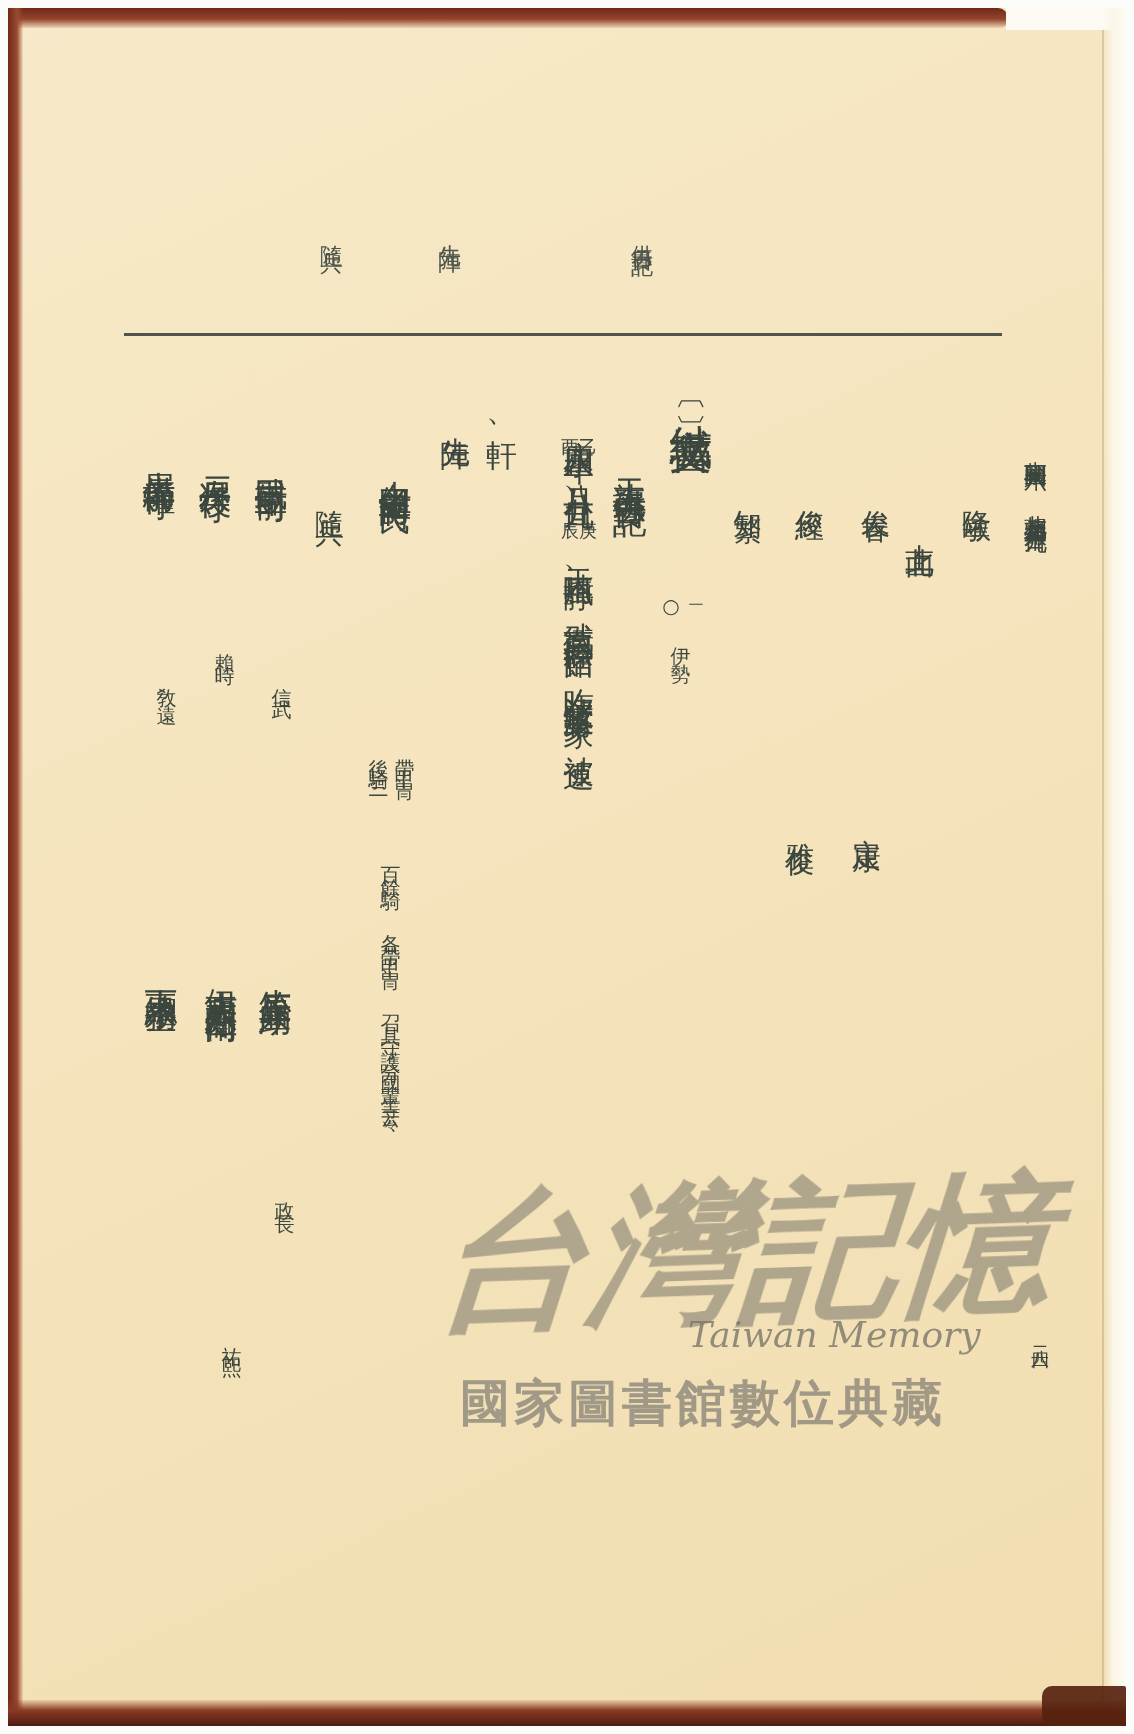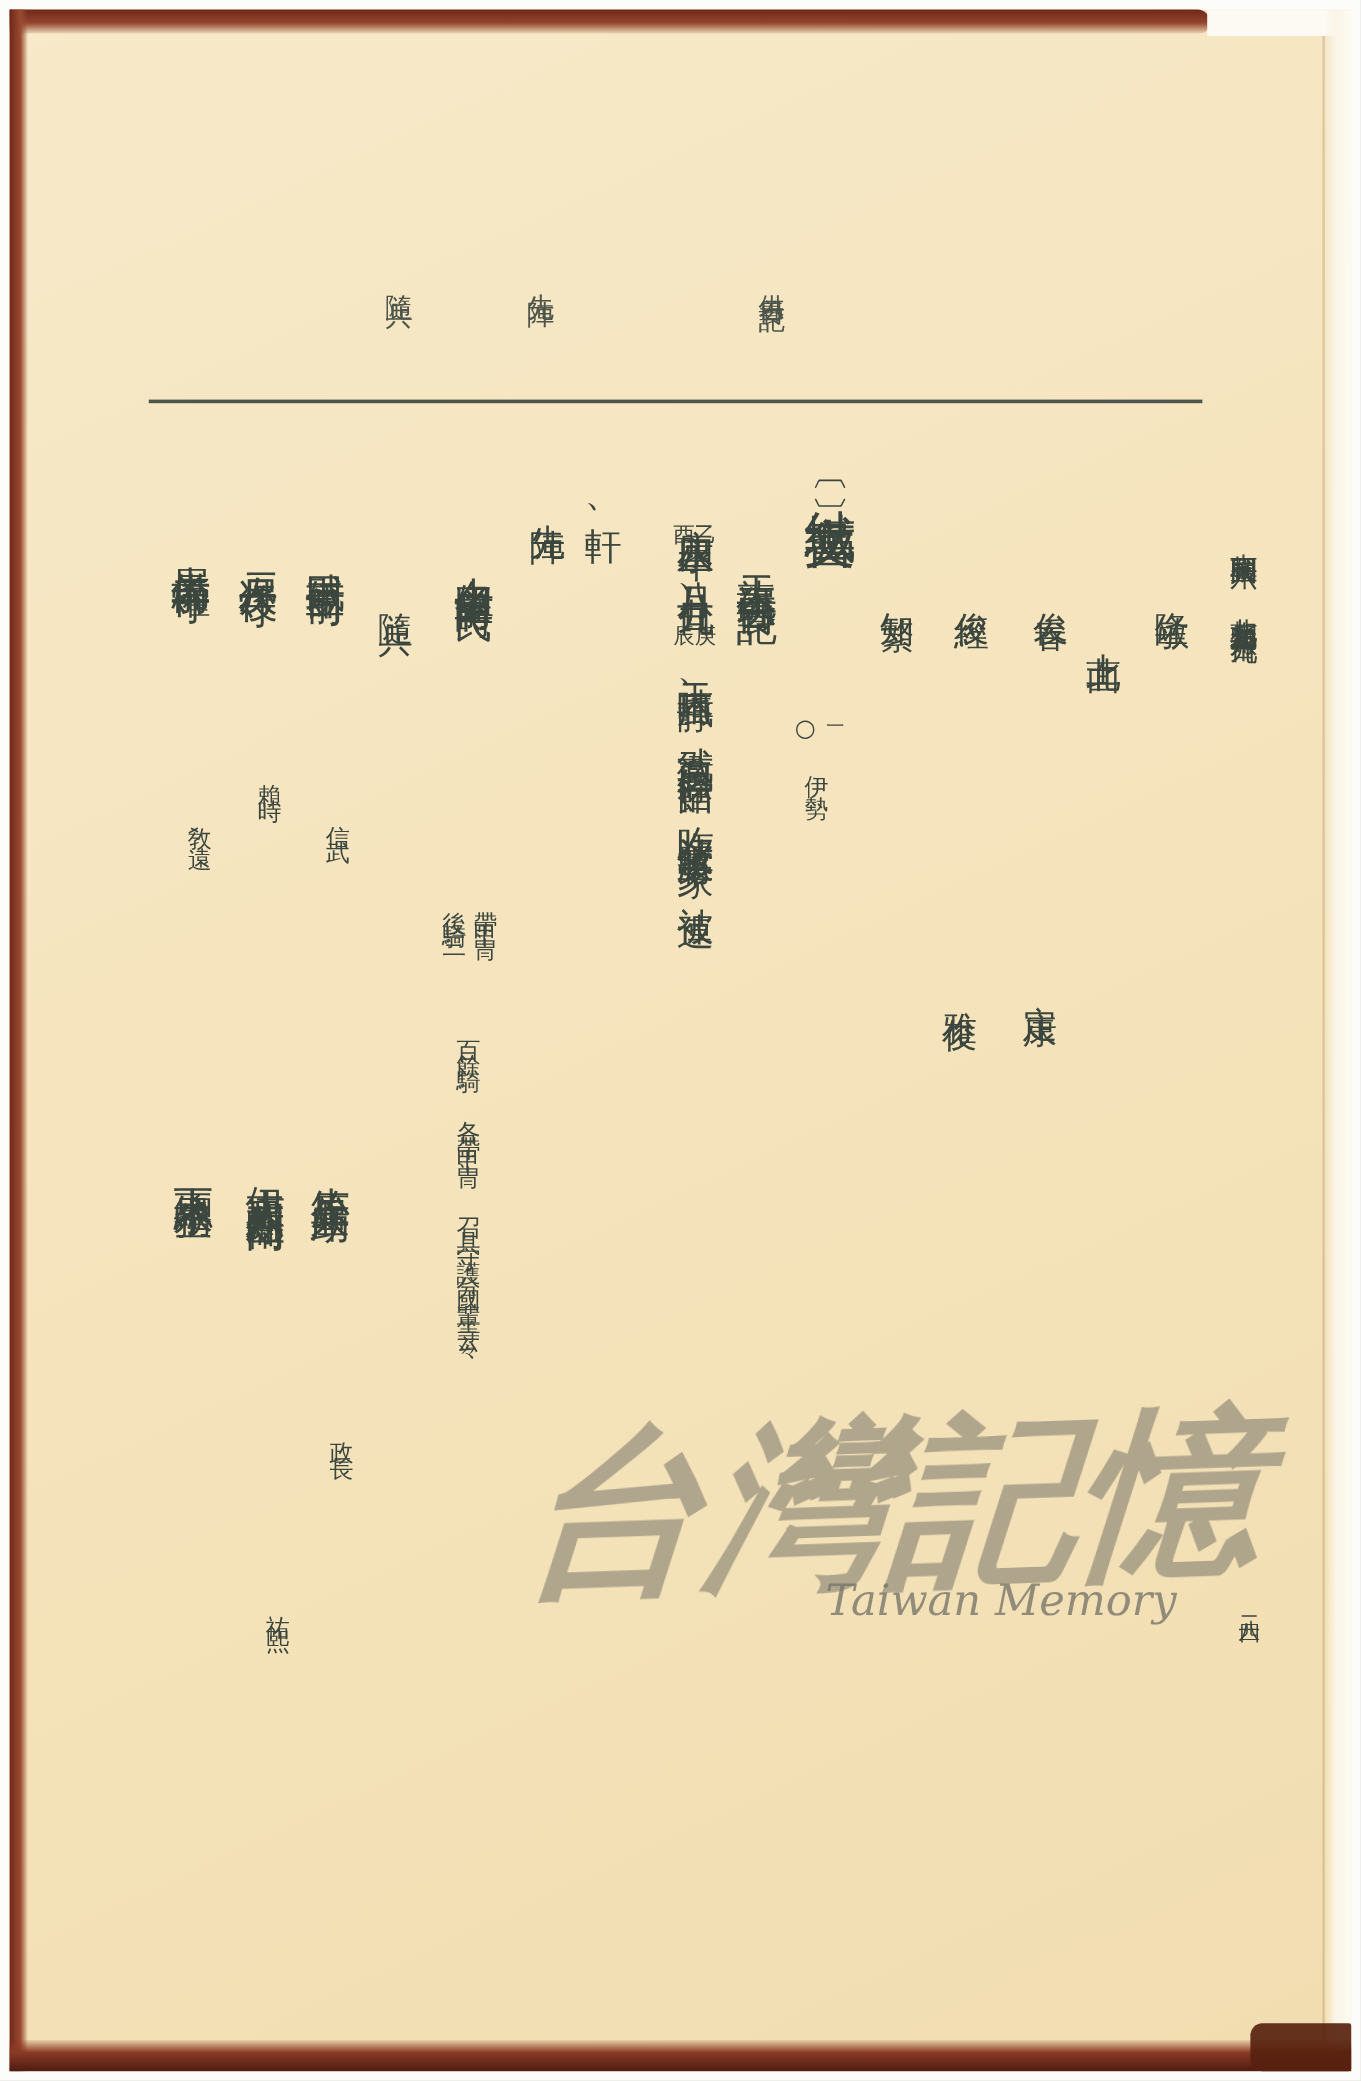--- a/index.html
+++ b/index.html
@@ -150,13 +150,14 @@
     <span>伊東大和八郎左衞門</span><span class="suffix">尉</span>
   </div>
   <div class="vcol" style="left:222px;top:1330px;font-size:20px;letter-spacing:13px;">祐熙</div>
 
   <div class="vcol" style="left:145px;top:962px;font-size:33px;letter-spacing:3px;">東下總中務丞</div>
 
   <div class="vcol" style="left:1031px;top:1333px;font-size:18px;letter-spacing:3px;">二八四</div>
 
   <div class="wm" id="wm-calligraphy">台灣記憶</div>
   <div class="wm" id="wm-latin">Taiwan Memory</div>
+  <div class="wm" id="wm-inst">國家圖書館數位典藏</div>
 </div>
 
 </body></html>

